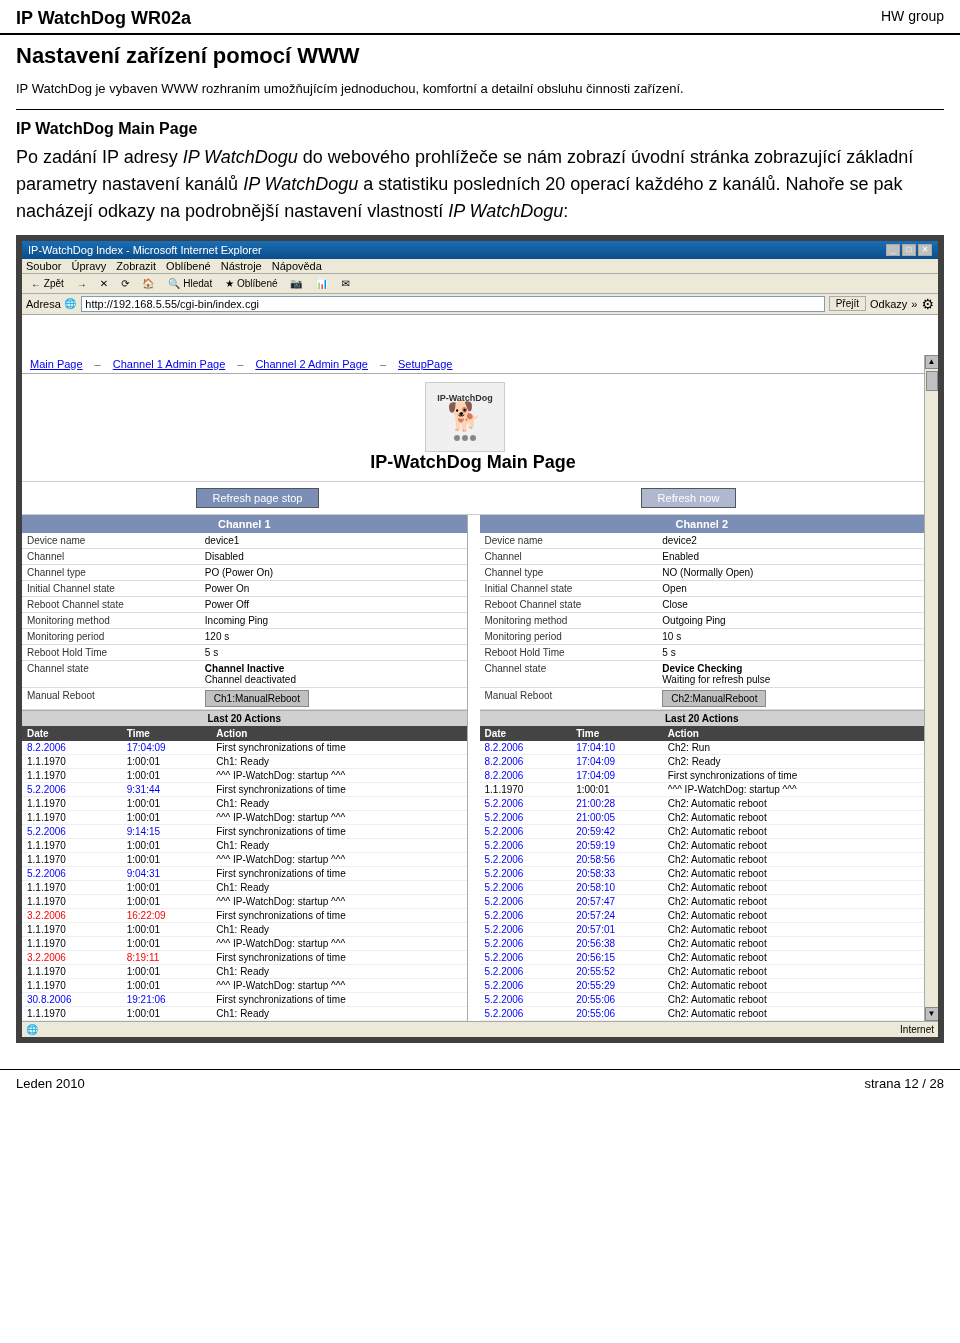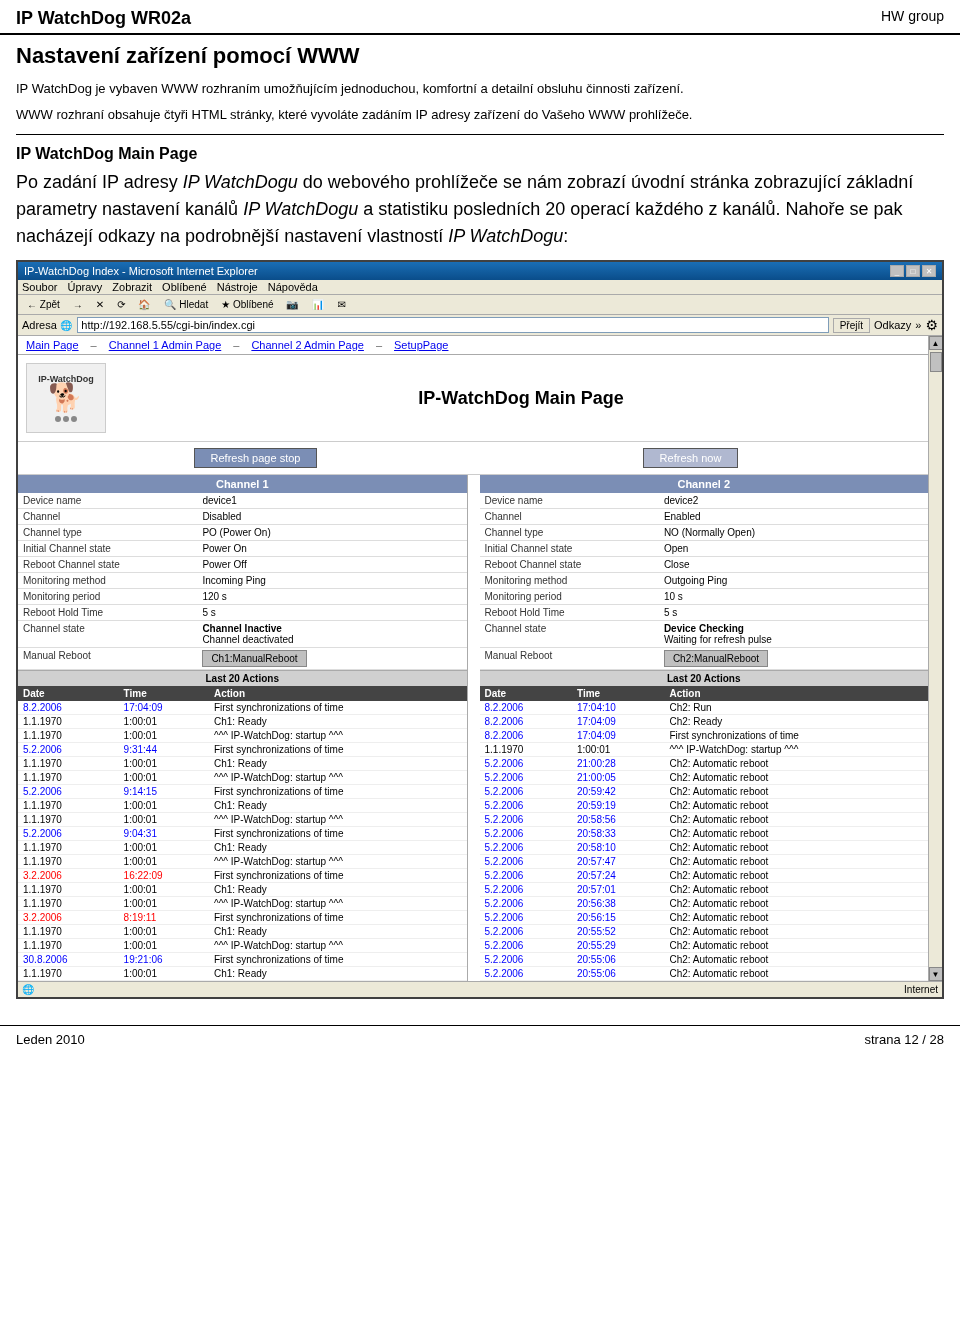--- a/index.html
+++ b/index.html
@@ -61,21 +61,21 @@
       margin-bottom: 6px;
       line-height: 1.5;
     }
 
     .section-text em {
       font-style: italic;
     }
 
     
     .browser-window {
-      border: 2px solid #404040;
+      border: 6px solid #404040;
       margin-top: 10px;
       background: #fff;
       font-size: 11px;
     }
 
     .browser-titlebar {
       background: linear-gradient(to bottom, #1a6eb5, #0a4d8a);
       color: #fff;
       padding: 3px 6px;
       display: flex;
@@ -174,20 +174,21 @@
     }
     .wd-nav span {
       color: #666;
     }
 
     .wd-header {
       display: flex;
       align-items: center;
       padding: 8px;
       border-bottom: 1px solid #ccc;
+      flex-direction: column;
     }
     .wd-logo {
       width: 80px;
       height: 70px;
       border: 1px solid #ccc;
       background: #f0f0f0;
       display: flex;
       flex-direction: column;
       align-items: center;
       justify-content: center;
@@ -328,20 +329,21 @@
       display: flex;
       justify-content: space-between;
       padding: 6px 16px;
       border-top: 1px solid #000;
       margin-top: 10px;
       font-size: 13px;
     }
 
     .scrollbar-area {
       position: relative;
+      margin-top: 40px;
     }
     .wd-scroll {
       position: absolute;
       right: 0;
       top: 0;
       bottom: 0;
       width: 14px;
       background: #ece9d8;
       border-left: 1px solid #aaa;
       display: flex;
@@ -376,21 +378,20 @@
 <div class="page-header">
   <span class="page-header-title">IP WatchDog WR02a</span>
   <span class="page-header-group">HW group</span>
 </div>
 
 <div class="content">
 
   <h1 class="main-title">Nastavení zařízení pomocí WWW</h1>
 
   <p class="intro-text">IP WatchDog je vybaven WWW rozhraním umožňujícím jednoduchou, komfortní a detailní obsluhu činnosti zařízení.</p>
-  <p class="intro-text">WWW rozhraní obsahuje čtyři HTML stránky, které vyvoláte zadáním IP adresy zařízení do Vašeho WWW prohlížeče.</p>
 
   <hr class="section-divider">
 
   <h2 class="section-title">IP WatchDog Main Page</h2>
 
   <p class="section-text">
     Po zadání IP adresy <em>IP WatchDogu</em> do webového prohlížeče se nám zobrazí úvodní stránka zobrazující základní parametry nastavení kanálů <em>IP WatchDogu</em> a statistiku posledních 20 operací každého z kanálů. Nahoře se pak nacházejí odkazy na podrobnější nastavení vlastností <em>IP WatchDogu</em>:
   </p>
 
   <div class="browser-window">

